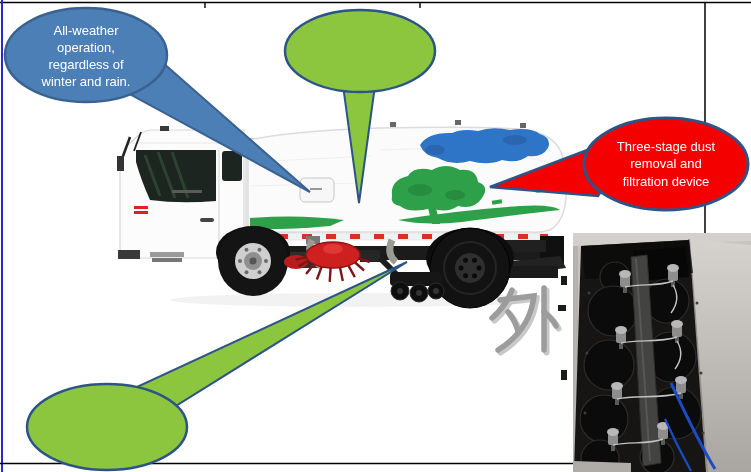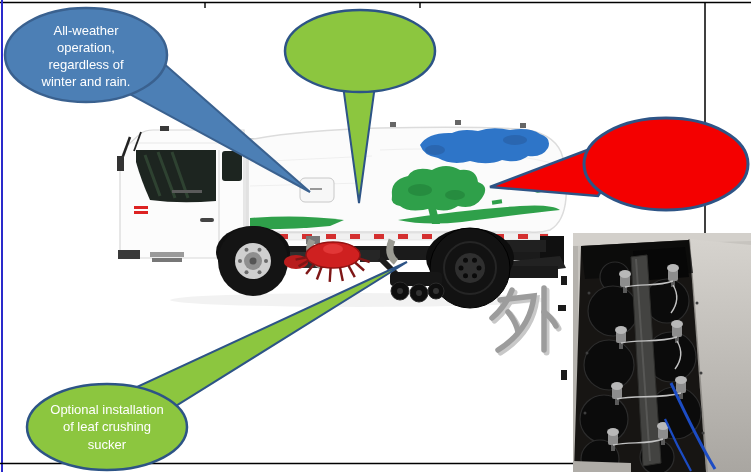--- a/index.html
+++ b/index.html
@@ -321,16 +321,16 @@
       <polygon points="640,130 598,196 490,187" fill="#F40000" stroke="#2D5486" stroke-width="2.5"></polygon>
       <ellipse cx="666" cy="164" rx="82" ry="46" fill="#F40000" stroke="#2D5486" stroke-width="3"></ellipse>
     </g>
     <g>
       <polygon points="126,392 166,412 407,262" fill="#8CC63F" stroke="#2D5486" stroke-width="2"></polygon>
       <ellipse cx="107" cy="427" rx="80" ry="43" fill="#8CC63F" stroke="#2D5486" stroke-width="2.5"></ellipse>
     </g>
   </svg>
 
   <div class="callout-text" id="t-blue">All-weather operation, regardless of winter and rain.</div>
-  <div class="callout-text" id="t-green-bottom">Optional installation of leaf crushing sucker</div>
+  <div class="callout-text" id="t-red">Three-stage dust removal and filtration device</div>
 
   <span class="sr-only">外</span>
 </div>
 
 </body></html>

